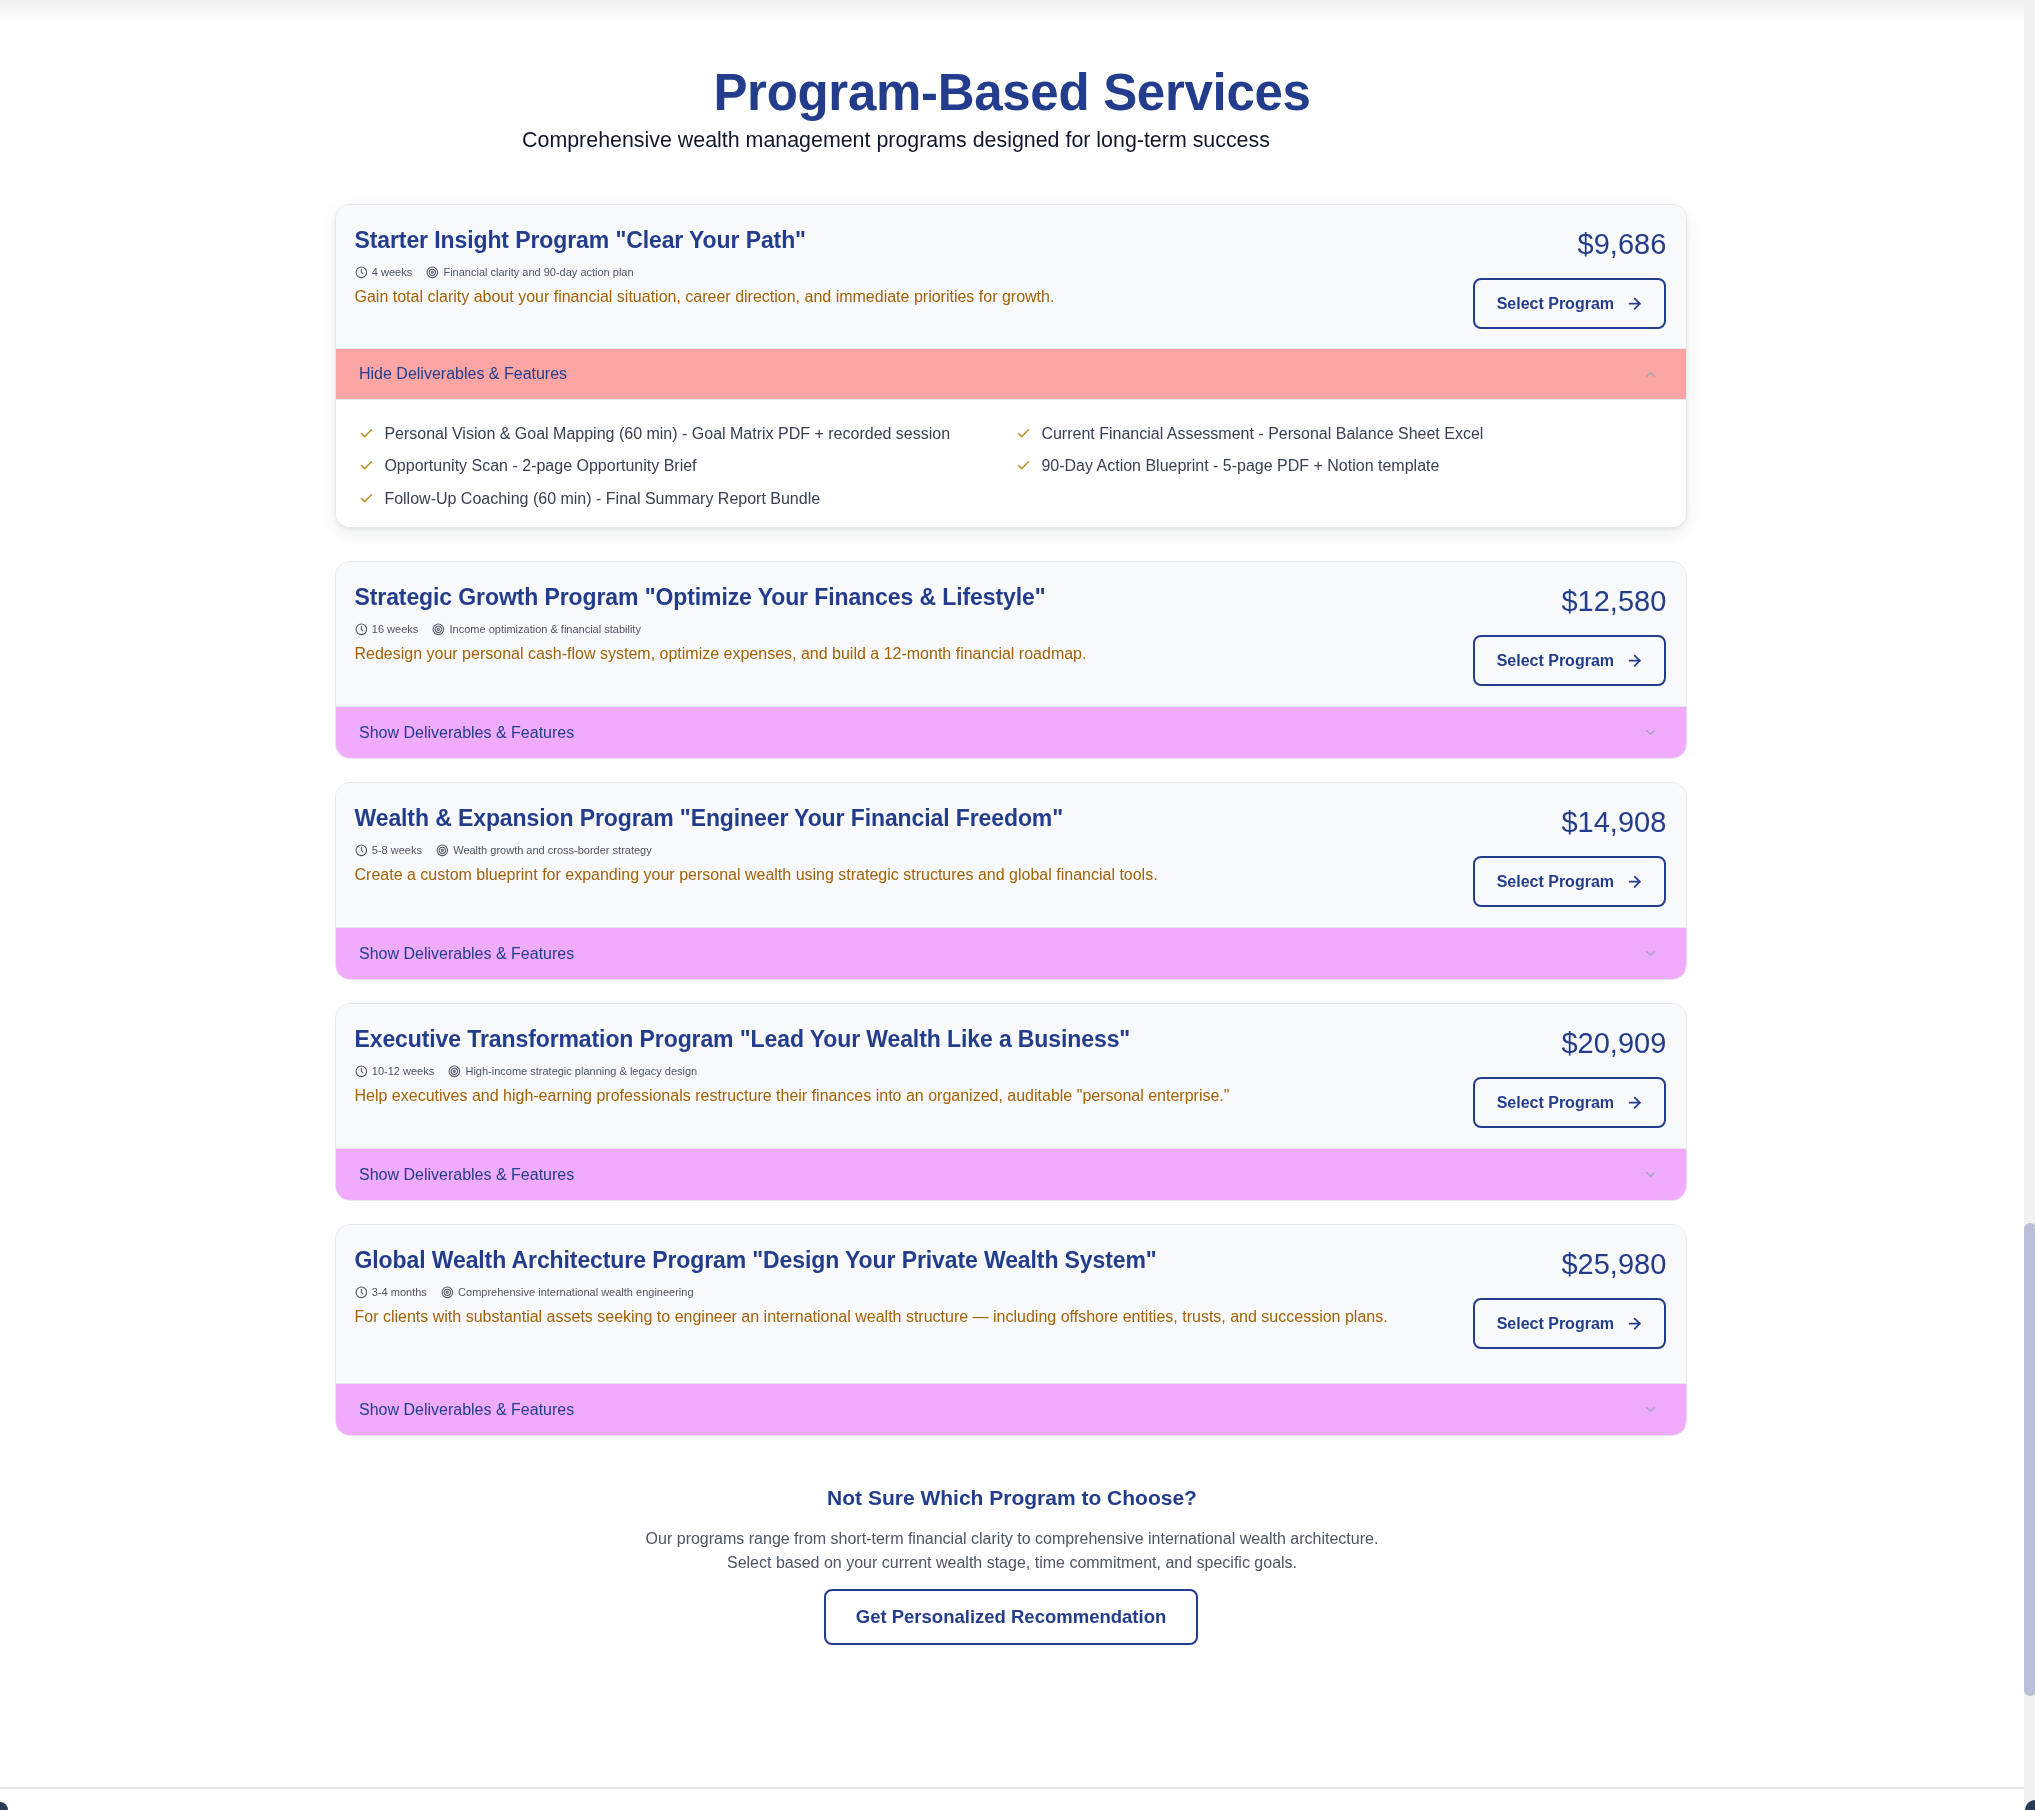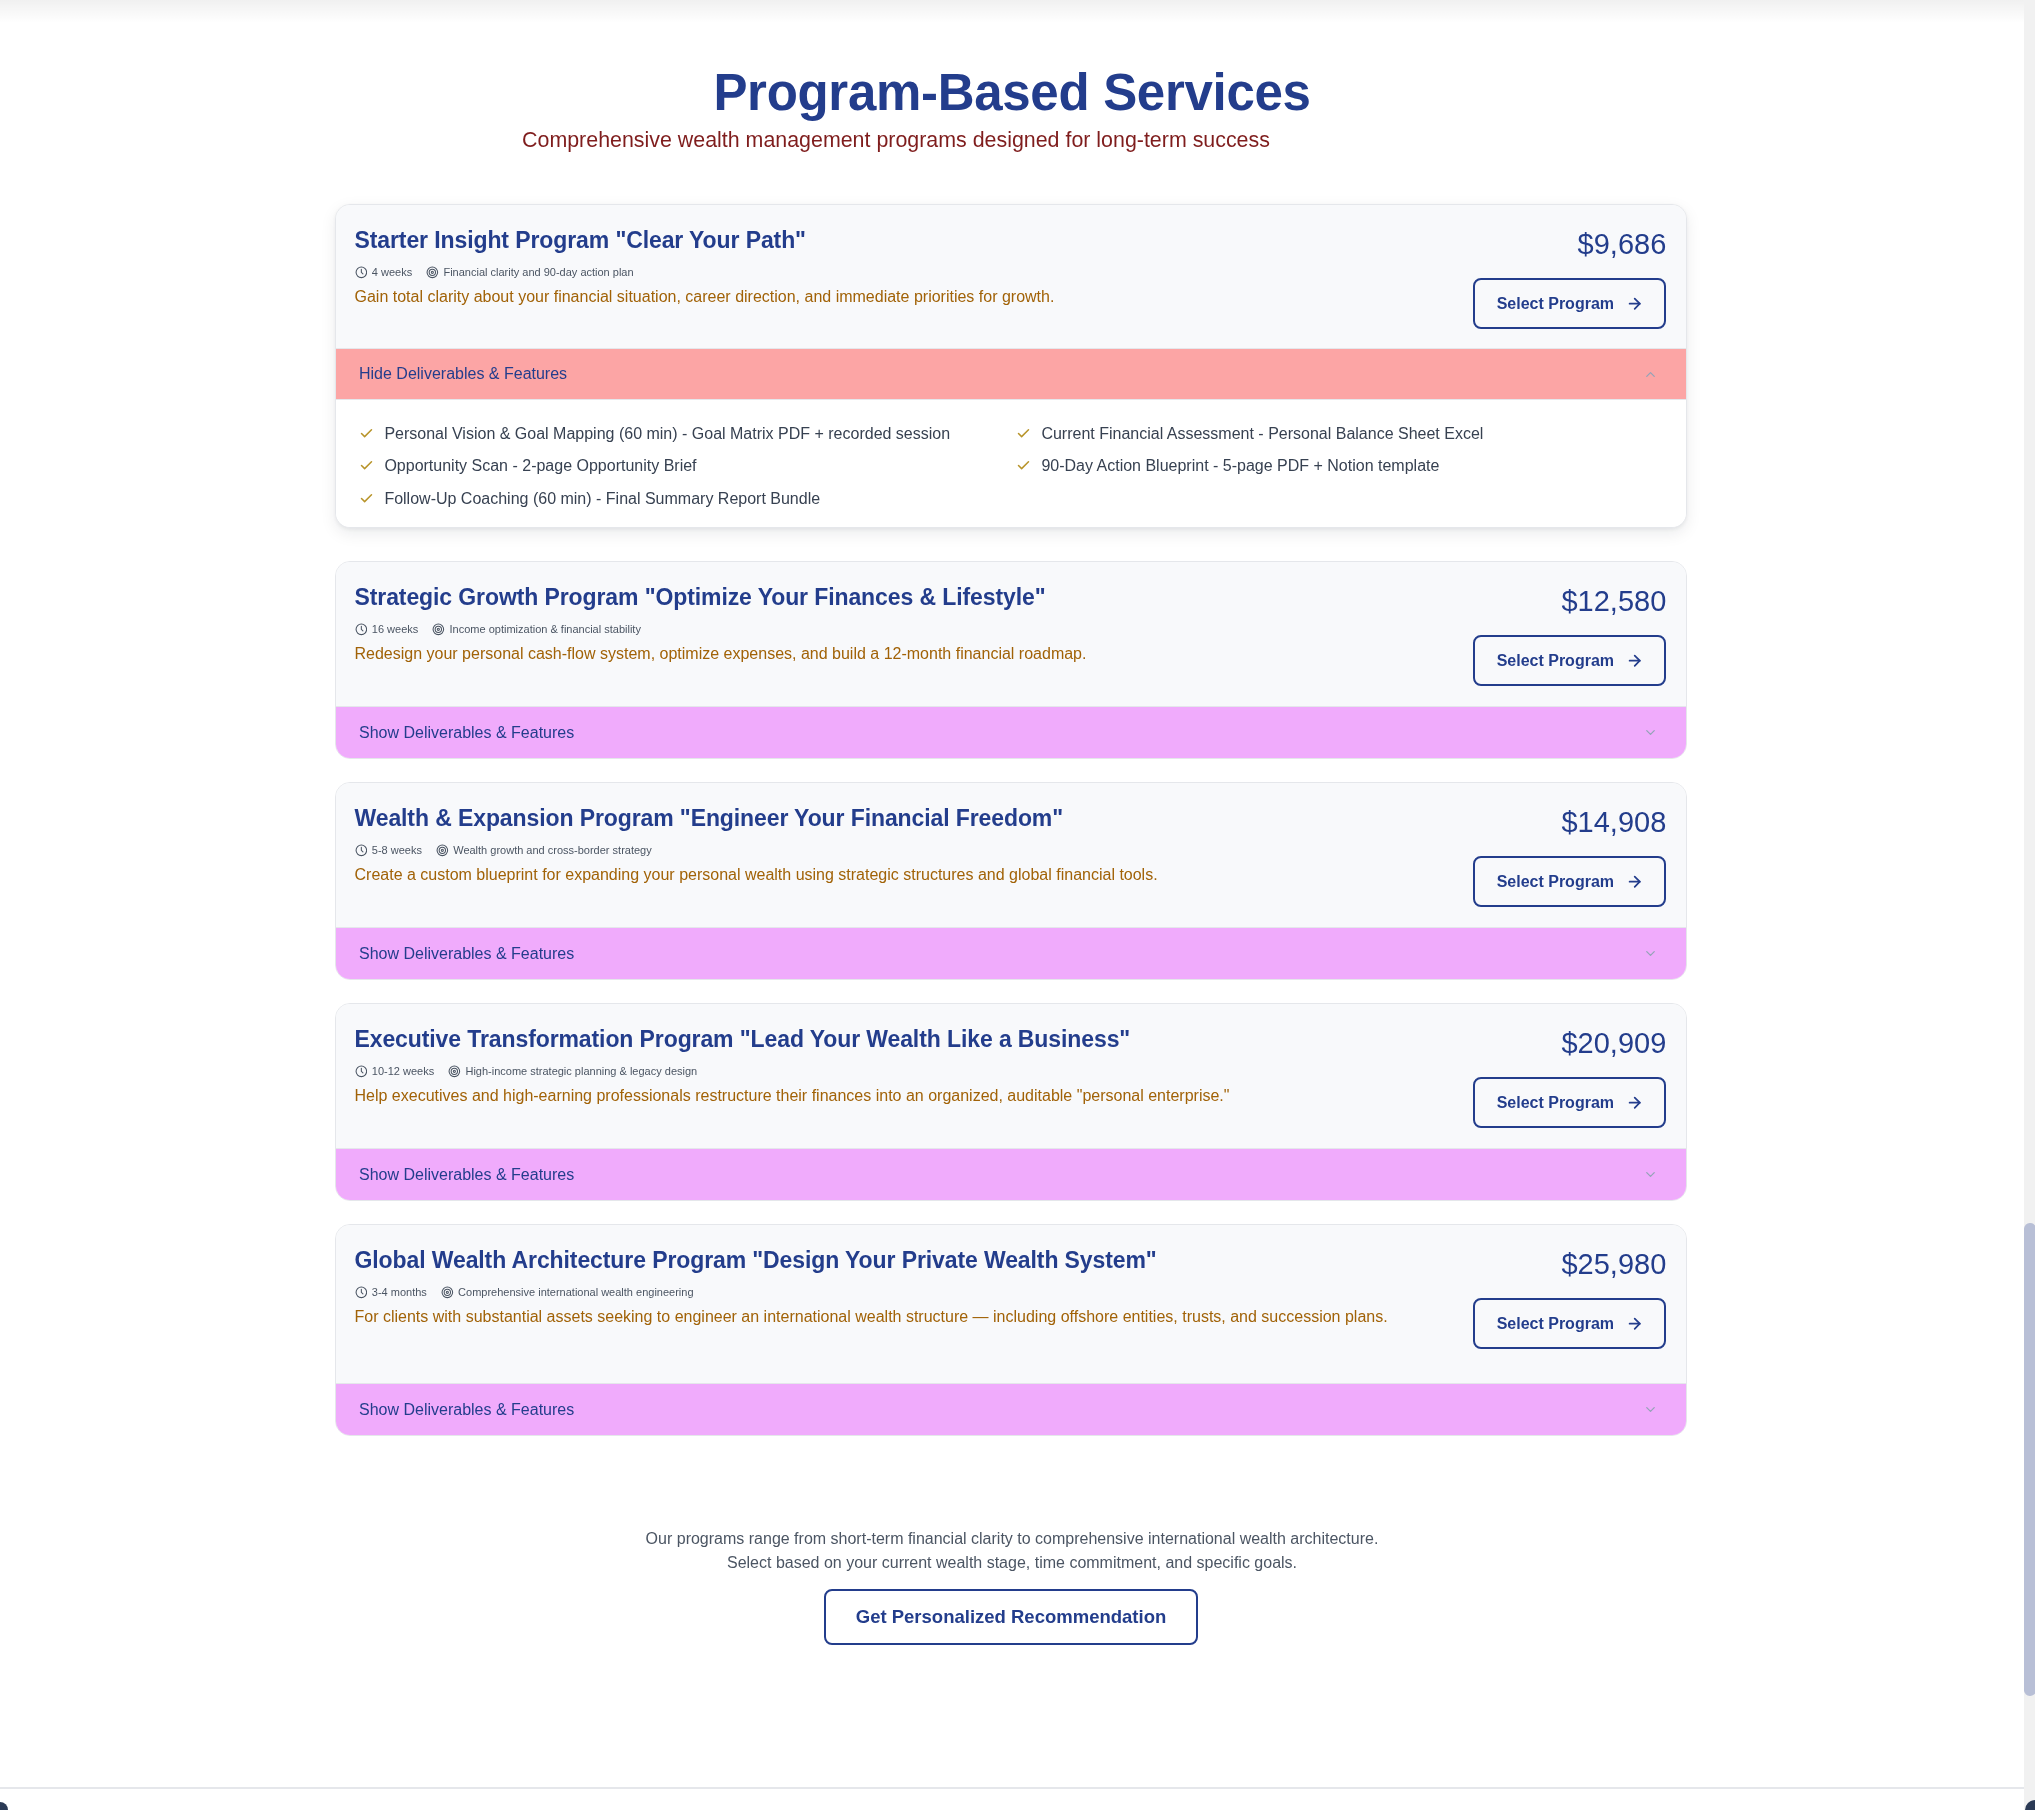--- a/index.html
+++ b/index.html
@@ -13,21 +13,21 @@
 
   .page { position: absolute; left: 0; top: 0; width: 2024px; height: 1811px; }
 
   .hero-title {
     position: absolute; left: 0; width: 2024px; top: 51px;
     text-align: center; font-size: 51px; font-weight: 700; color: #233d8c;
     letter-spacing: -0.3px; line-height: 60px; margin-top: 12px;
   }
   .hero-subtitle {
     position: absolute; left: 0; width: 1792px; top: 126px;
-    text-align: center; font-size: 21.4px; color: #7f1d1d; line-height: 29px;
+    text-align: center; font-size: 21.4px; color: #0f172a; line-height: 29px;
   }
 
   .card {
     position: absolute; left: 335px; width: 1352px;
     border: 1.2px solid #e5e7eb; border-radius: 15px; overflow: hidden; background: #ffffff;
   }
   .card.expanded { box-shadow: 0 5.8px 16px rgba(15, 23, 42, 0.08), 0 1.2px 3.5px rgba(15,23,42,0.05); }
 
   .card-header {
     position: relative; background: #f8f9fb; border-bottom: 1.2px solid #e5e7eb;
@@ -320,20 +320,21 @@
       </button>
     </div>
     <div class="toggle-row">
       <span class="toggle-label">Show Deliverables &amp; Features</span>
       <svg viewBox="0 0 24 24" fill="none" stroke="#94a3b8" stroke-width="2" stroke-linecap="round" stroke-linejoin="round">
           <polyline points="6 9 12 15 18 9"></polyline>
         </svg>
     </div>
   </div>
 
+  <h2 class="cta-heading">Not Sure Which Program to Choose?</h2>
   <p class="cta-text">Our programs range from short-term financial clarity to comprehensive international wealth architecture. Select based on your current wealth stage, time commitment, and specific goals.</p>
   <button class="cta-btn">Get Personalized Recommendation</button>
 
   <div class="footer-divider"></div>
   <div class="footer-corner-left"></div>
 </div>
 
 <div class="scroll-track"></div>
 <div class="scroll-thumb"></div>
 <div class="footer-corner-right"></div>

